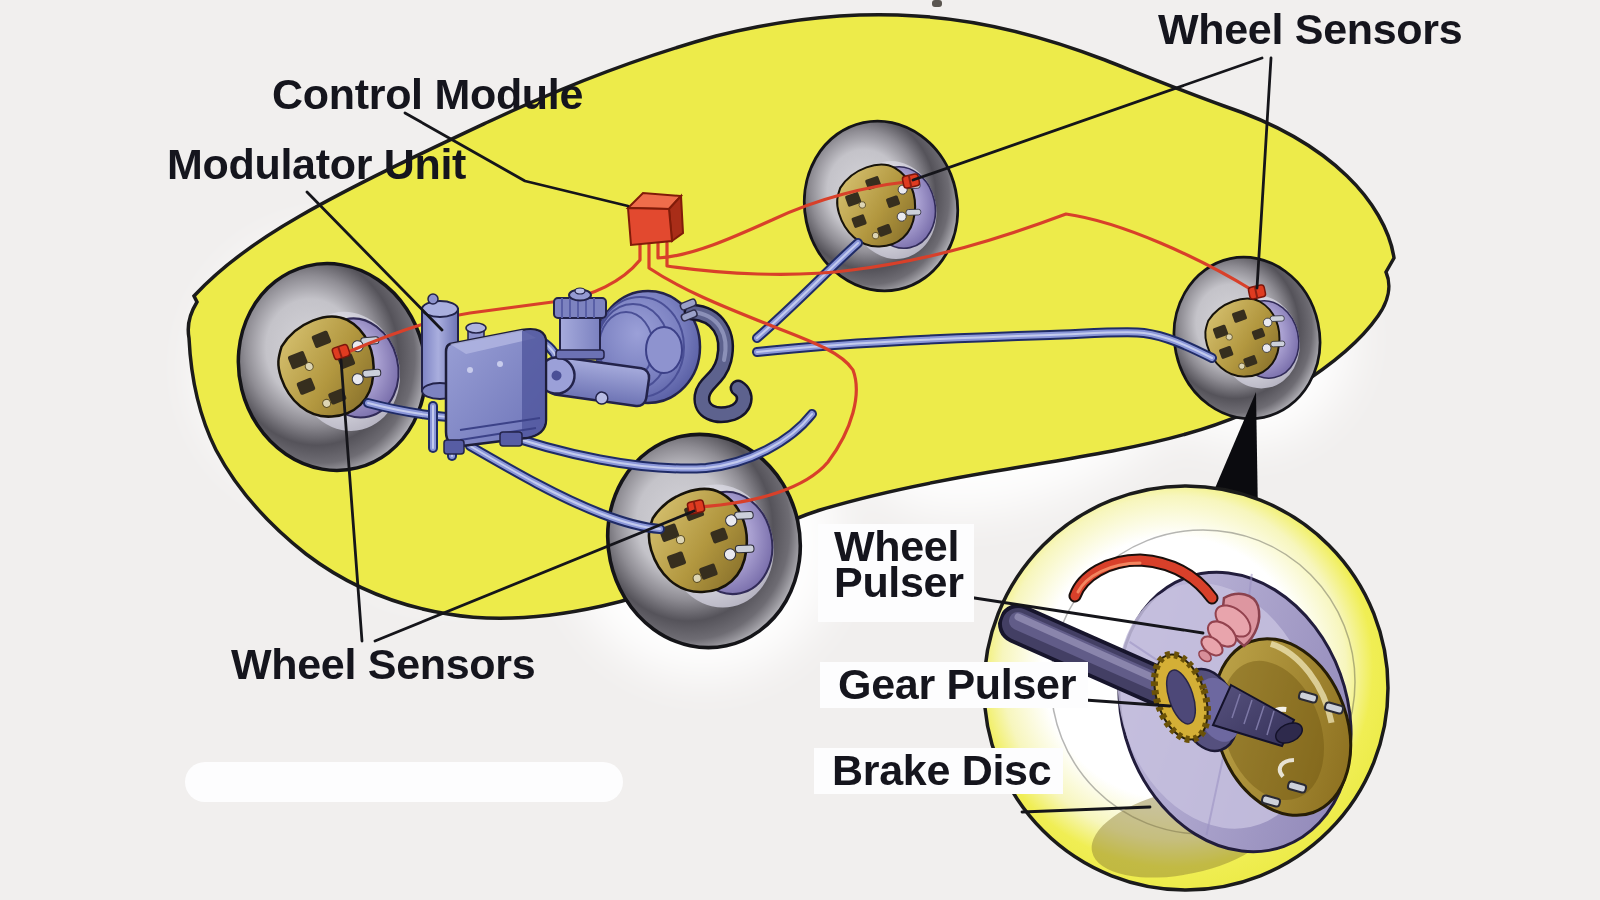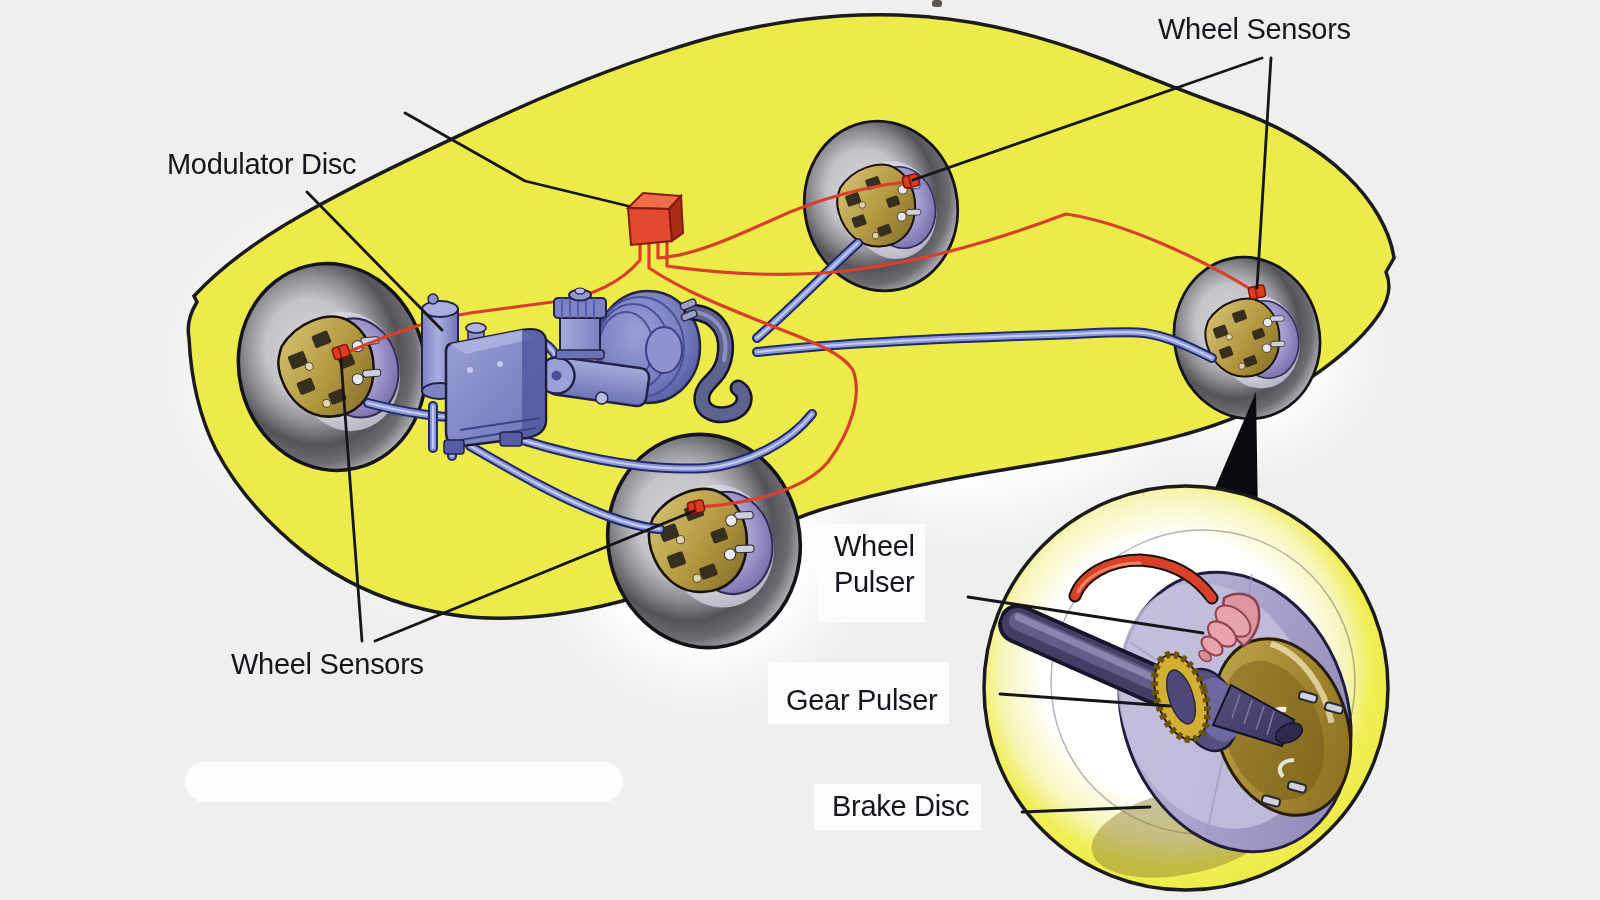--- a/index.html
+++ b/index.html
@@ -1,28 +1,28 @@
 <!DOCTYPE html>
 <html style="--c-background: #f1efee; --c-body-yellow: #edeb4a; --c-outline-black: #1b1b1b; --c-label-text: #15151d; --c-control-module-red: #e2492f; --c-wire-red: #d8402a; --c-sensor-red: #df3b20; --c-brake-line-dark: #1f2b66; --c-brake-line-mid: #8a96d8; --c-brake-line-light: #c3cbee; --c-component-blue: #7a80c0; --c-component-blue-light: #9ba0d8; --c-component-blue-dark: #565ca2; --c-caliper-gold: #b2973f; --c-disc-lavender: #a89fd0; --c-tire-dark: #55535a; --c-inset-ring-yellow: #f0ee54; --c-pink-sensor: #e8a4ac; --c-gear-gold: #d4af36; --c-axle-purple: #433f64; --c-hub-gold: #c3aa4e; --c-white-panel: #fdfdfe;"><head>
 <meta charset="utf-8">
 <style>
   html,body{margin:0;padding:0;background:#e8e6e4;}
   #stage{position:relative;width:1600px;height:900px;overflow:hidden;
          font-family:"Liberation Sans",sans-serif;background:var(--c-background,#f1efee);}
   #art{position:absolute;left:0;top:0;z-index:1;}
-  .lbl{position:absolute;z-index:3;font-weight:400;font-size:29px;line-height:36px;
+  .lbl{position:absolute;z-index:3;font-weight:700;font-size:43px;line-height:36px;
        color:var(--c-label-text,#15151d);letter-spacing:-0.3px;white-space:nowrap;}
   .lbl.boxed{background:var(--c-white-panel,#fff);}
   #lbl-cm{left:272px;top:76px;}
   #lbl-mu{left:167px;top:146px;}
   #lbl-wst{left:1158px;top:11px;}
   #lbl-wsb{left:231px;top:646px;}
   #lbl-wsi{left:818px;top:524px;padding:4px 10px 22px 16px;}
-  #lbl-gp{left:768px;top:662px;padding:20px 12px 6px 18px;}
-  #lbl-bd{left:814px;top:784px;padding:4px 12px 6px 18px;}
+  #lbl-gp{left:820px;top:662px;padding:4px 12px 6px 18px;}
+  #lbl-bd{left:814px;top:748px;padding:4px 12px 6px 18px;}
   #white-pill{position:absolute;z-index:3;left:185px;top:762px;width:438px;height:40px;
               border-radius:20px;background:var(--c-white-panel,#fdfdfe);}
   
   .pd{fill:none;stroke:var(--c-brake-line-dark,#1f2b66);stroke-width:10;stroke-linecap:round;stroke-linejoin:round;}
   .pm{fill:none;stroke:var(--c-brake-line-mid,#8a96d8);stroke-width:6;stroke-linecap:round;stroke-linejoin:round;}
   .pl{fill:none;stroke:var(--c-brake-line-light,#c3cbee);stroke-width:2;stroke-linecap:round;stroke-linejoin:round;}
   .wire{fill:none;stroke:var(--c-wire-red,#d8402a);stroke-width:3.2;stroke-linecap:round;stroke-linejoin:round;}
   .leader{stroke:#15151a;stroke-width:2.8;fill:none;stroke-linecap:round;stroke-linejoin:round;}
 </style>
 </head>
@@ -341,21 +341,22 @@
     <line class="leader" x1="362" y1="641" x2="341" y2="360"></line>
     <line class="leader" x1="375" y1="641" x2="694" y2="511"></line>
     <line class="leader" x1="968" y1="597" x2="1203" y2="633"></line>
     <line class="leader" x1="1000" y1="694" x2="1170" y2="706"></line>
     <line class="leader" x1="1022" y1="812" x2="1150" y2="807"></line>
   </g>
 
   <rect x="932" y="0" width="10" height="7" rx="3" fill="#5a5550"></rect>
 </svg>
 
-  <div class="lbl" id="lbl-mu">Modulator Disc</div>
+  <div class="lbl" id="lbl-cm">Control Module</div>
+  <div class="lbl" id="lbl-mu">Modulator Unit</div>
   <div class="lbl" id="lbl-wst">Wheel Sensors</div>
   <div class="lbl" id="lbl-wsb">Wheel Sensors</div>
   <div class="lbl boxed" id="lbl-wsi">
     <div>Wheel</div>
     <div>Pulser</div>
   </div>
   <div class="lbl boxed" id="lbl-gp">Gear Pulser</div>
   <div class="lbl boxed" id="lbl-bd">Brake Disc</div>
 
   <div id="white-pill"></div>

